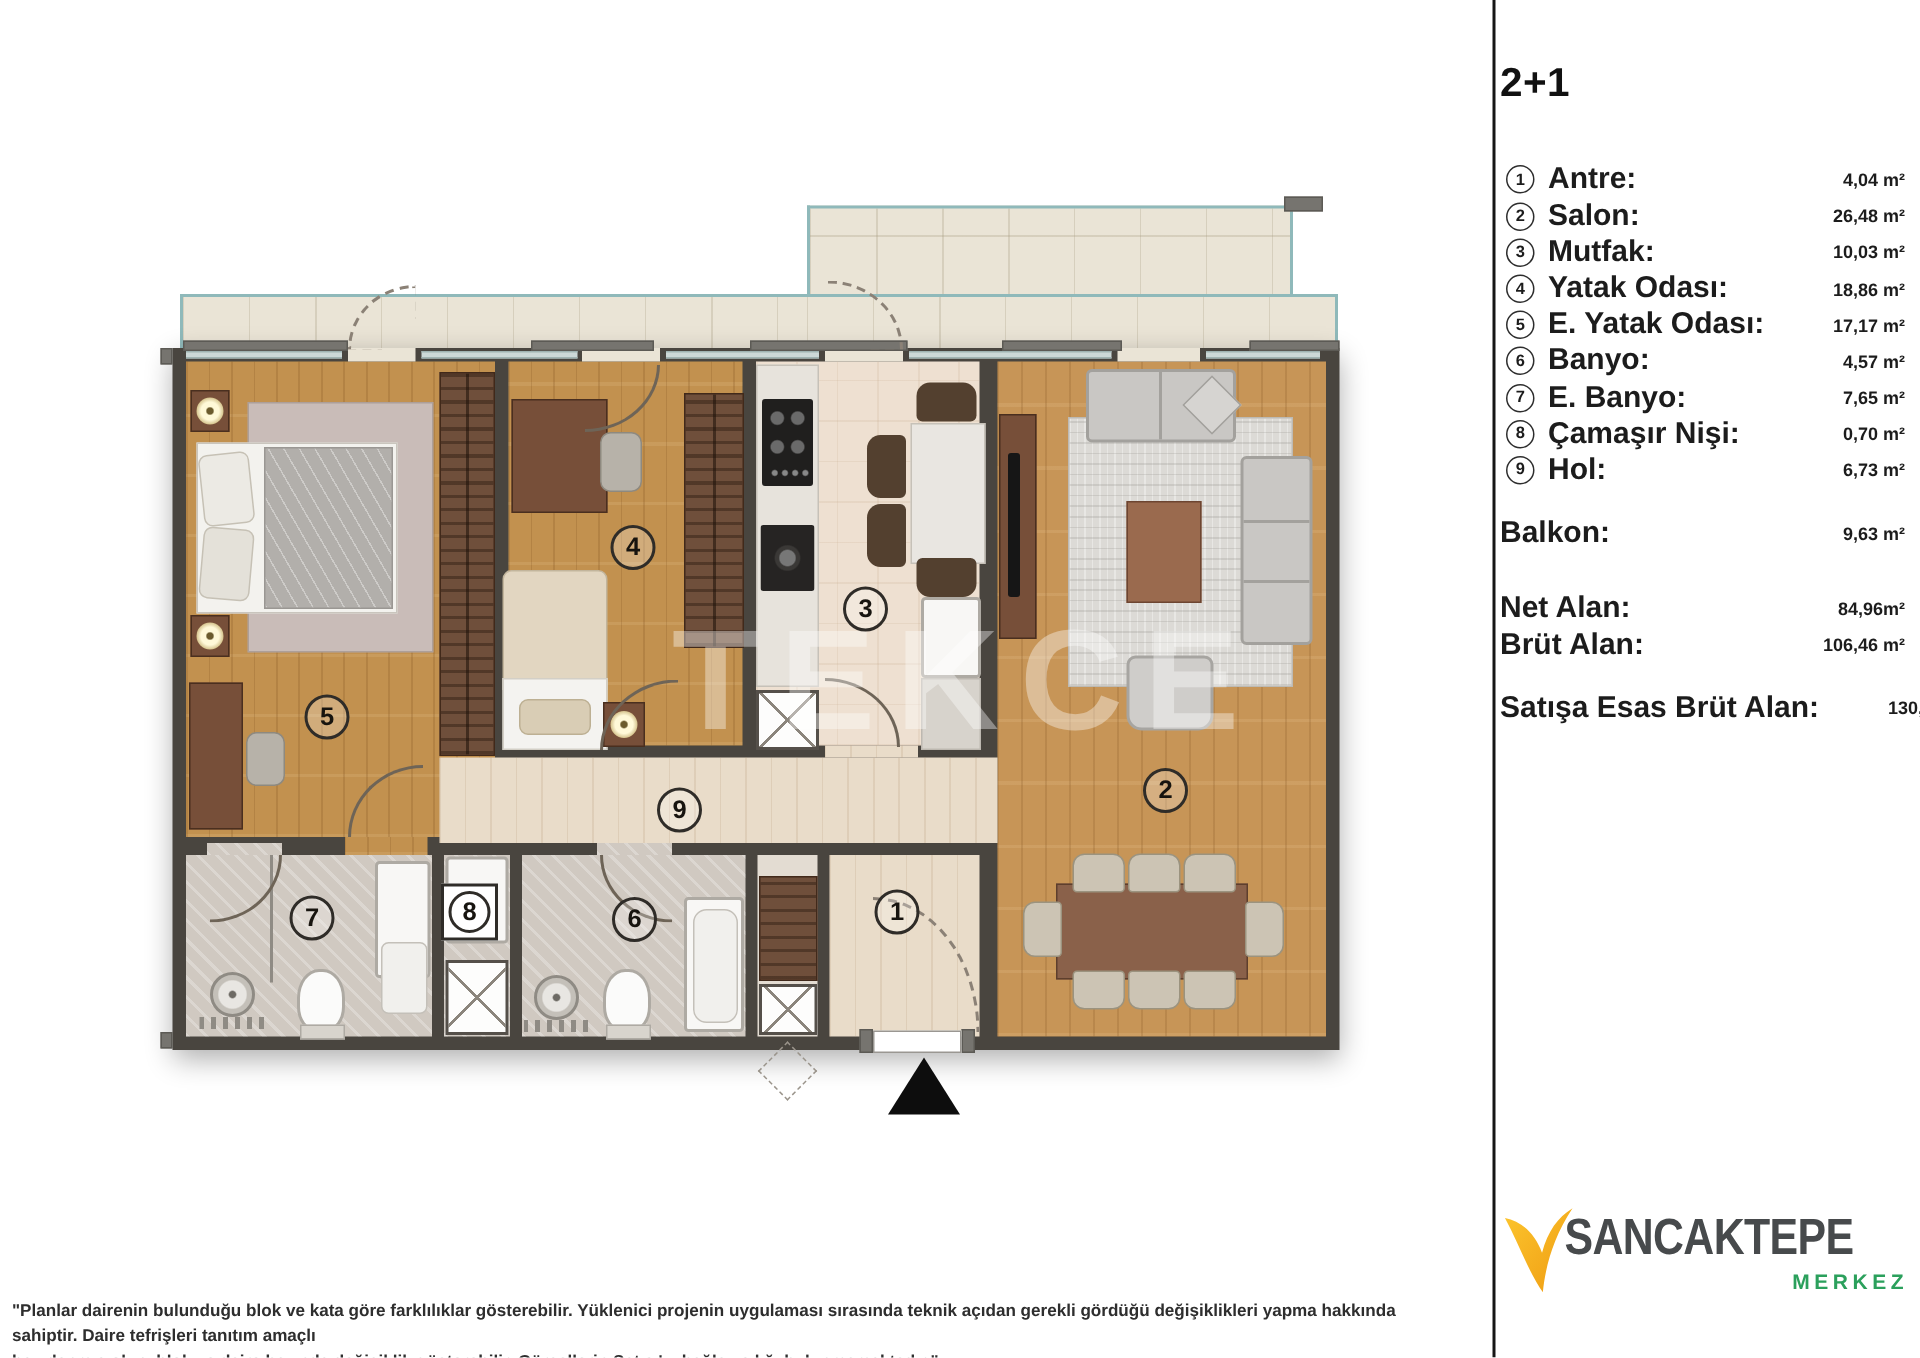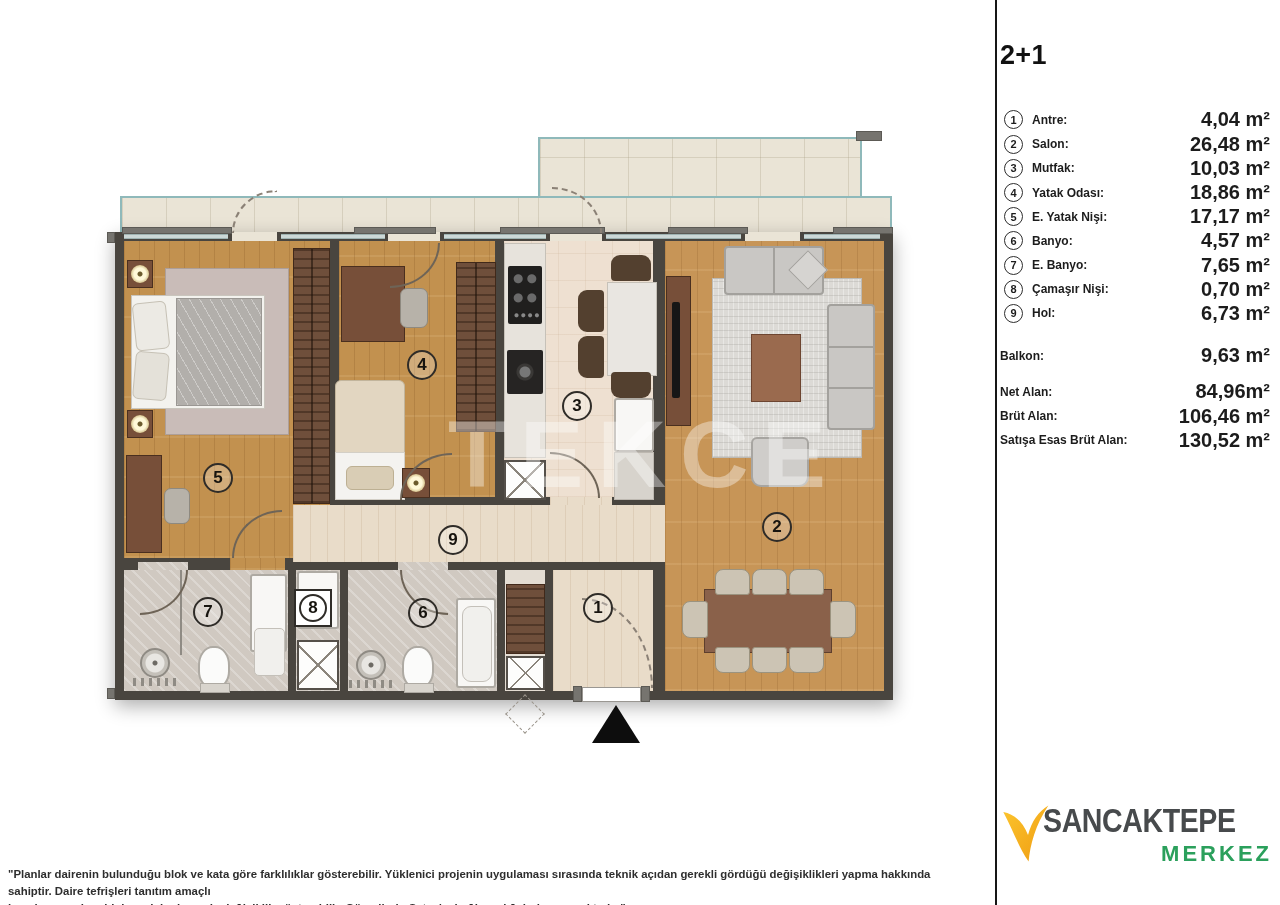--- a/index.html
+++ b/index.html
@@ -51,31 +51,31 @@
   .sinkc{border-radius:50%;background:radial-gradient(circle,#6d6a64 0 2px,#e8e6e2 3px 9px,#c4c0b9 10px);border:2px solid #8f8b84;box-sizing:border-box;}
   
   #sep{left:995px;top:0;width:2px;height:905px;background:#161616;}
   #panel{left:1000px;top:40px;width:270px;}
   .title{font-size:27px;font-weight:bold;line-height:1.18;letter-spacing:.3px;color:#111;}
   #roomlist{margin-top:36px;}
   .row{display:flex;align-items:center;height:24.2px;}
   .num{width:19px;height:19px;border:1.4px solid #2d2d2d;border-radius:50%;flex:0 0 auto;
     display:flex;align-items:center;justify-content:center;font-size:11px;font-weight:bold;
     margin:0 9px 0 4px;box-sizing:border-box;}
-  .lab{font-size:12px;font-weight:bold;flex:1;white-space:nowrap;}
-  .val{font-size:20px;font-weight:bold;text-align:right;white-space:nowrap;}
+  .lab{font-size:20px;font-weight:bold;flex:1;white-space:nowrap;}
+  .val{font-size:12px;font-weight:bold;text-align:right;white-space:nowrap;}
   .row.plain .lab{margin-left:0;}
   
   #footer{left:8px;top:866px;width:952px;font-size:11.4px;font-weight:bold;color:#2e2e2e;
     line-height:1.5;white-space:pre-line;}
   #logo{left:1000px;top:778px;width:272px;display:flex;align-items:center;}
   #logo-text{margin-left:-10px;display:flex;flex-direction:column;align-items:flex-end;}
   #logo-name{font-size:34px;font-weight:bold;color:#474a4c;letter-spacing:-.5px;
     transform:scaleX(.84);transform-origin:left center;white-space:nowrap;}
-  #logo-sub{font-size:22px;font-weight:bold;color:#2ba05c;letter-spacing:3px;margin-top:1px;}
+  #logo-sub{font-size:14px;font-weight:bold;color:#2ba05c;letter-spacing:3px;margin-top:1px;}
   #wm{font-size:95px;font-weight:bold;color:rgba(255,255,255,.38);letter-spacing:14px;
     font-family:"Liberation Sans",sans-serif;}
 </style>
 </head>
 <body>
 
 <div class="abs" id="plan" style="left:0;top:0;width:995px;height:905px;">
 
   <div class="abs balc" style="left:120px;top:196px;width:418px;height:37px;border-right:none;"></div>
   <div class="abs balc" style="left:538px;top:137px;width:320px;height:63px;border-bottom:none;"></div>
@@ -260,21 +260,21 @@
         <span class="lab">Mutfak:</span>
         <span class="val">10,03 m²</span>
       </div>
     <div class="row">
         <span class="num">4</span>
         <span class="lab">Yatak Odası:</span>
         <span class="val">18,86 m²</span>
       </div>
     <div class="row">
         <span class="num">5</span>
-        <span class="lab">E. Yatak Nişi:</span>
+        <span class="lab">E. Yatak Odası:</span>
         <span class="val">17,17 m²</span>
       </div>
     <div class="row">
         <span class="num">6</span>
         <span class="lab">Banyo:</span>
         <span class="val">4,57 m²</span>
       </div>
     <div class="row">
         <span class="num">7</span>
         <span class="lab">E. Banyo:</span>
@@ -290,32 +290,32 @@
         <span class="lab">Hol:</span>
         <span class="val">6,73 m²</span>
       </div>
   </div>
 
   <div class="row plain" style="margin-top:18px;">
     <span class="lab">Balkon:</span>
     <span class="val">9,63 m²</span>
   </div>
 
-  <div style="margin-top:12px;">
+  <div style="margin-top:26px;">
     <div class="row plain">
         <span class="lab">Net Alan:</span>
         <span class="val">84,96m²</span>
       </div>
     <div class="row plain">
         <span class="lab">Brüt Alan:</span>
         <span class="val">106,46 m²</span>
       </div>
   </div>
 
-  <div class="row plain" style="gap:40px;">
+  <div class="row plain" style="margin-top:18px;gap:40px;">
     <span class="lab">Satışa Esas Brüt Alan:</span>
     <span class="val" style="margin-left:6px;">130,52 m²</span>
   </div>
 </div>
 
 <div class="abs" id="logo">
   <svg width="96" height="112" viewBox="0 0 96 112">
     <defs>
       <linearGradient id="vg" x1="0" y1="0" x2="1" y2="1">
         <stop offset="0" stop-color="#fcc52e"></stop>

